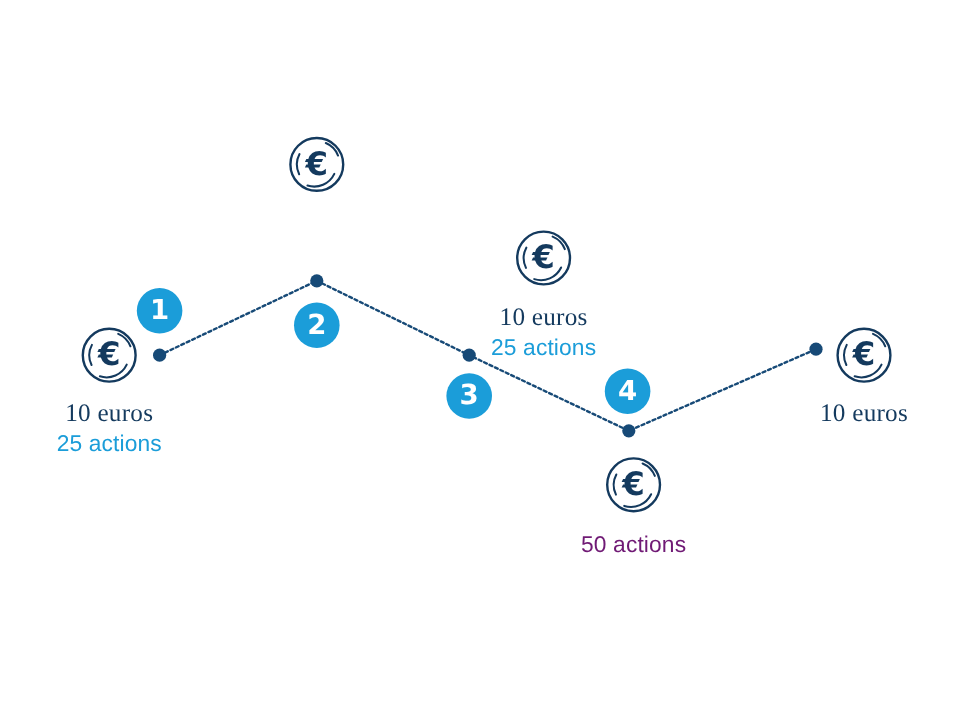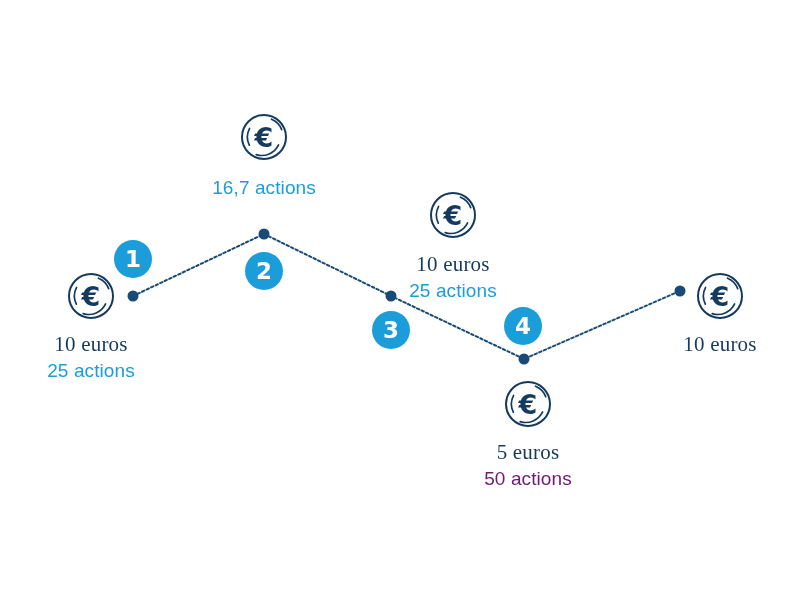--- a/index.html
+++ b/index.html
@@ -117,21 +117,20 @@
         <circle cx="24" cy="24" r="22" fill="none" stroke="#143a5e" stroke-width="2"></circle>
         <path d="M 31.5 6.2 A 18.6 18.6 0 0 1 41.7 16.6" fill="none" stroke="#143a5e" stroke-width="1.7" stroke-linecap="round"></path>
         <path d="M 38.6 31.9 A 18.6 18.6 0 0 1 16.2 41.6" fill="none" stroke="#143a5e" stroke-width="1.7" stroke-linecap="round"></path>
         <path d="M 9.3 32.2 A 18.6 18.6 0 0 1 9.6 15.4" fill="none" stroke="#143a5e" stroke-width="1.7" stroke-linecap="round"></path>
         <text x="24" y="24" text-anchor="middle" dominant-baseline="central" font-family="DejaVu Sans, sans-serif" font-size="27" font-weight="bold" fill="#143a5e">€</text>
       </svg>
     </span>
     <span class="vertex-dot" style="left: 264px; top: 234px; background: rgb(23, 74, 119);"></span>
     <span class="badge" style="left: 264px; top: 271px; background: rgb(27, 157, 217);">2</span>
     <div class="labels" style="left: 264px; top: 174px;">
-      <div class="label-actions" style="color: rgb(27, 157, 217);">16,7 actions</div>
     </div>
   </div>
 
   <div class="node-group">
     <span class="coin" style="left: 453px; top: 215px;">
       <svg width="48" height="48" viewBox="0 0 48 48" xmlns="http://www.w3.org/2000/svg">
         <circle cx="24" cy="24" r="22" fill="none" stroke="#143a5e" stroke-width="2"></circle>
         <path d="M 31.5 6.2 A 18.6 18.6 0 0 1 41.7 16.6" fill="none" stroke="#143a5e" stroke-width="1.7" stroke-linecap="round"></path>
         <path d="M 38.6 31.9 A 18.6 18.6 0 0 1 16.2 41.6" fill="none" stroke="#143a5e" stroke-width="1.7" stroke-linecap="round"></path>
         <path d="M 9.3 32.2 A 18.6 18.6 0 0 1 9.6 15.4" fill="none" stroke="#143a5e" stroke-width="1.7" stroke-linecap="round"></path>
@@ -152,21 +151,20 @@
         <circle cx="24" cy="24" r="22" fill="none" stroke="#143a5e" stroke-width="2"></circle>
         <path d="M 31.5 6.2 A 18.6 18.6 0 0 1 41.7 16.6" fill="none" stroke="#143a5e" stroke-width="1.7" stroke-linecap="round"></path>
         <path d="M 38.6 31.9 A 18.6 18.6 0 0 1 16.2 41.6" fill="none" stroke="#143a5e" stroke-width="1.7" stroke-linecap="round"></path>
         <path d="M 9.3 32.2 A 18.6 18.6 0 0 1 9.6 15.4" fill="none" stroke="#143a5e" stroke-width="1.7" stroke-linecap="round"></path>
         <text x="24" y="24" text-anchor="middle" dominant-baseline="central" font-family="DejaVu Sans, sans-serif" font-size="27" font-weight="bold" fill="#143a5e">€</text>
       </svg>
     </span>
     <span class="vertex-dot" style="left: 524px; top: 359px; background: rgb(23, 74, 119);"></span>
     <span class="badge" style="left: 523px; top: 326px; background: rgb(27, 157, 217);">4</span>
     <div class="labels" style="left: 528px; top: 441px;">
-      <div class="label-euros" style="color: rgb(20, 58, 94);">5 euros</div>
       <div class="label-actions" style="color: #701a75;">50 actions</div>
     </div>
   </div>
 
   <div class="node-group">
     <span class="coin" style="left: 720px; top: 296px;">
       <svg width="48" height="48" viewBox="0 0 48 48" xmlns="http://www.w3.org/2000/svg">
         <circle cx="24" cy="24" r="22" fill="none" stroke="#143a5e" stroke-width="2"></circle>
         <path d="M 31.5 6.2 A 18.6 18.6 0 0 1 41.7 16.6" fill="none" stroke="#143a5e" stroke-width="1.7" stroke-linecap="round"></path>
         <path d="M 38.6 31.9 A 18.6 18.6 0 0 1 16.2 41.6" fill="none" stroke="#143a5e" stroke-width="1.7" stroke-linecap="round"></path>

